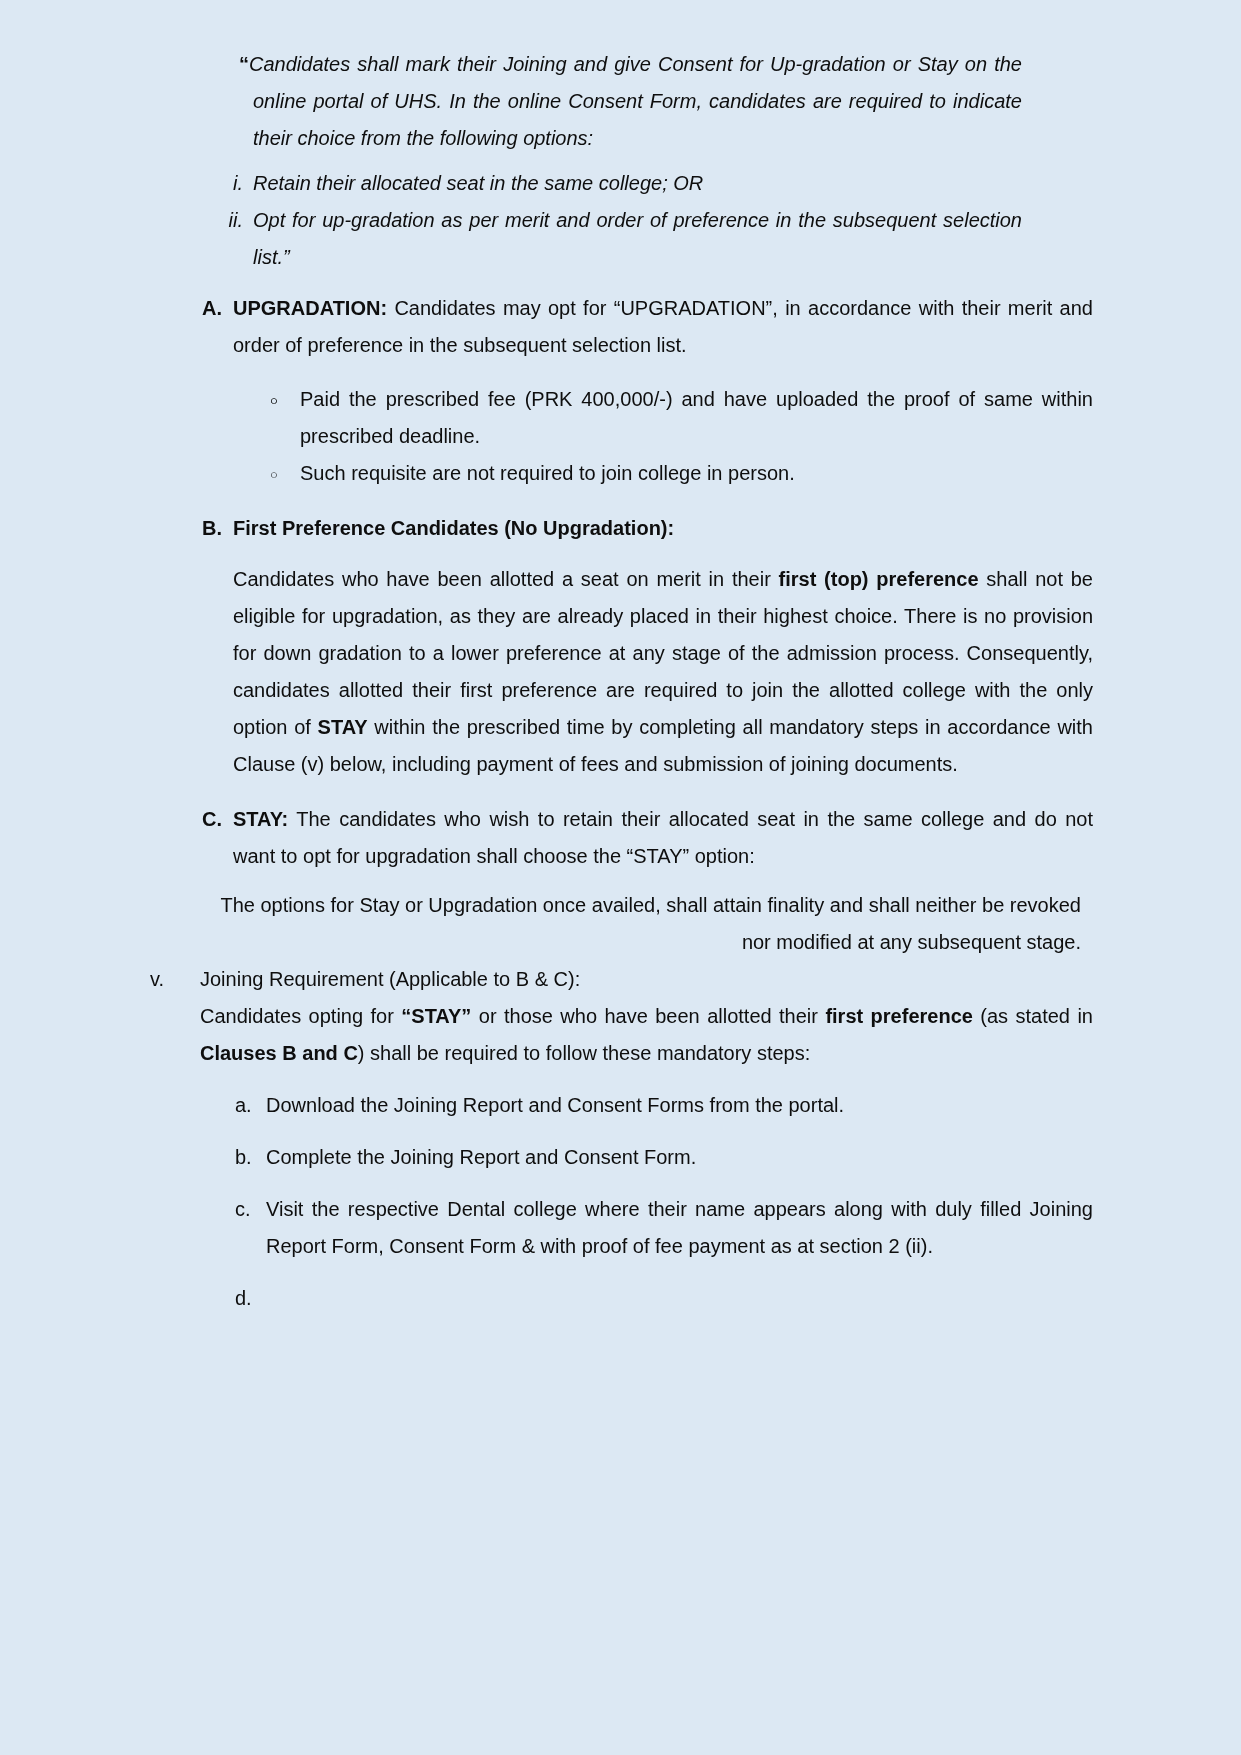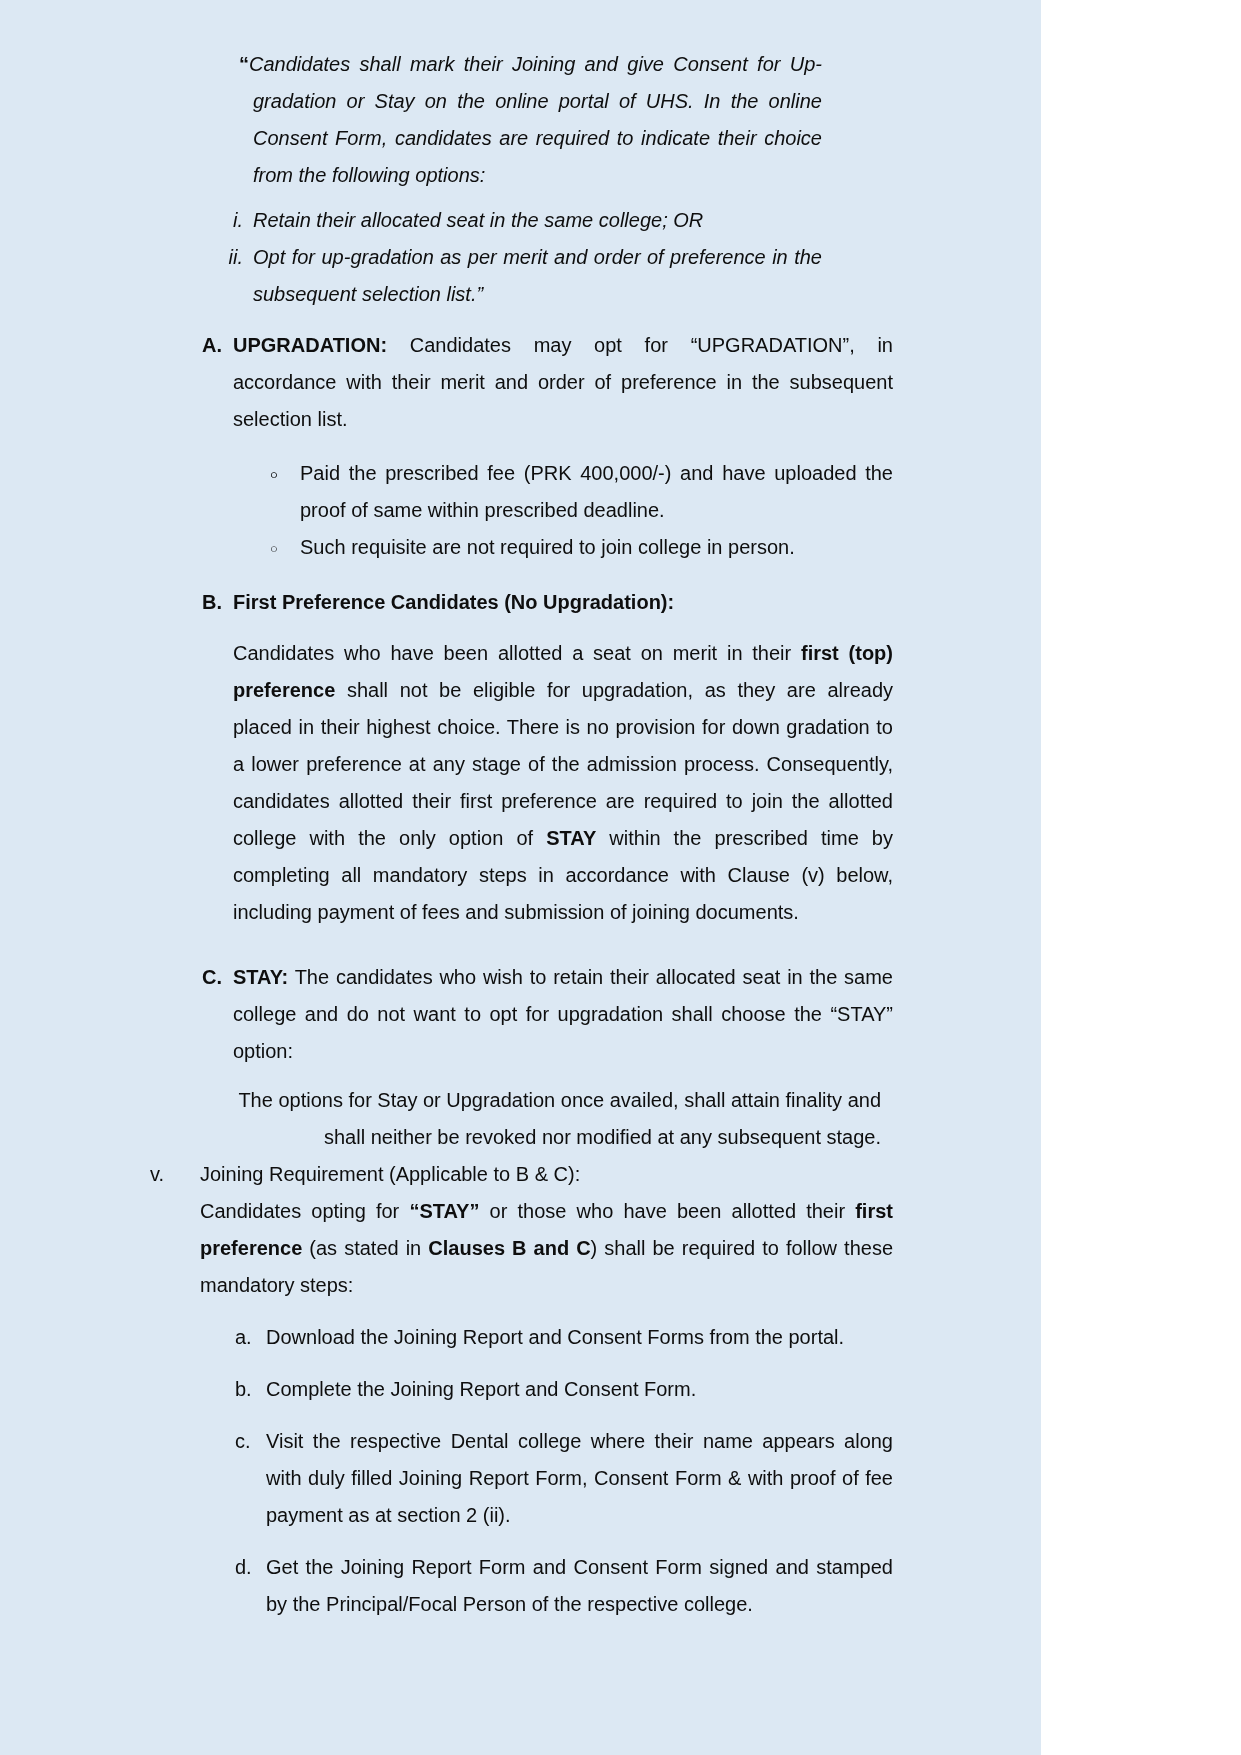--- a/index.html
+++ b/index.html
@@ -1,18 +1,18 @@
 <!DOCTYPE html>
 <html><head>
 <meta charset="utf-8">
 <style>
   html,body { margin:0; padding:0; }
   .page {
     position: relative;
-    width: 1041px;
+    width: 1241px;
     height: 1755px;
     background: #dce8f3;
     font-family: "Liberation Sans", sans-serif;
     font-size: 20px;
     line-height: 37px;
     color: #0e0e0e;
     overflow: hidden;
     box-sizing: border-box;
     padding-top: 46px;
   }
@@ -42,21 +42,21 @@
     text-align: justify;
   }
   .sec .marker { left: -31px; font-weight: 700; }
   .sec-title { font-weight: 700; }
 
   .mt14 { margin-top: 14px; }
   .mt18 { margin-top: 18px; }
   .mb17 { margin-bottom: 17px; }
   .mb14 { margin-bottom: 14px; }
   .mb12 { margin-bottom: 12px; }
-  .mb18 { margin-bottom: 28px; }
+  .mb18 { margin-bottom: 18px; }
   .mb2  { margin-bottom: 2px; }
 
   
   .bullet {
     margin: 0 148px 0 300px;
     text-align: justify;
   }
   .bullet .bmark {
     position: absolute;
     left: -30px;
@@ -141,16 +141,16 @@
   <div class="block step">
     <span class="marker">a.</span><span>Download the Joining Report and Consent Forms from the portal.</span>
   </div>
   <div class="block step">
     <span class="marker">b.</span><span>Complete the Joining Report and Consent Form.</span>
   </div>
   <div class="block step">
     <span class="marker">c.</span><span>Visit the respective Dental college where their name appears along with duly filled Joining Report Form, Consent Form &amp; with proof of fee payment as at section 2 (ii).</span>
   </div>
   <div class="block step">
-    <span class="marker">d.</span><span>Get the Joining Report Form and Consent Form signed and stamped by the Principal/Focal Person of the respective college.</span>
+    <span class="marker">d.</span>
   </div>
 
 </div>
 
 </body></html>

